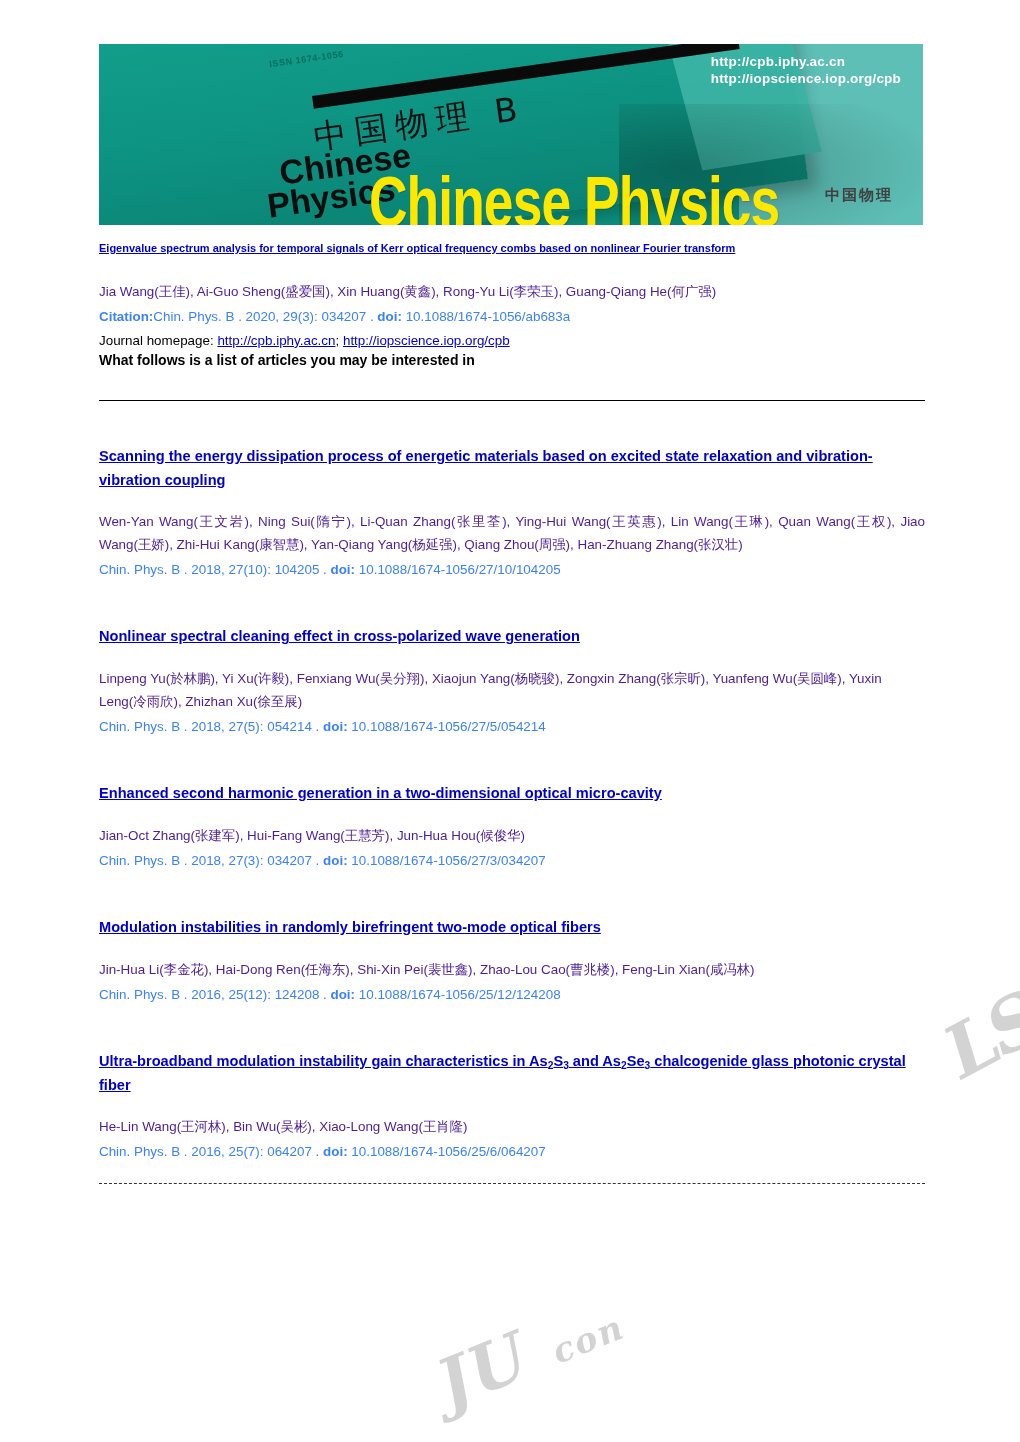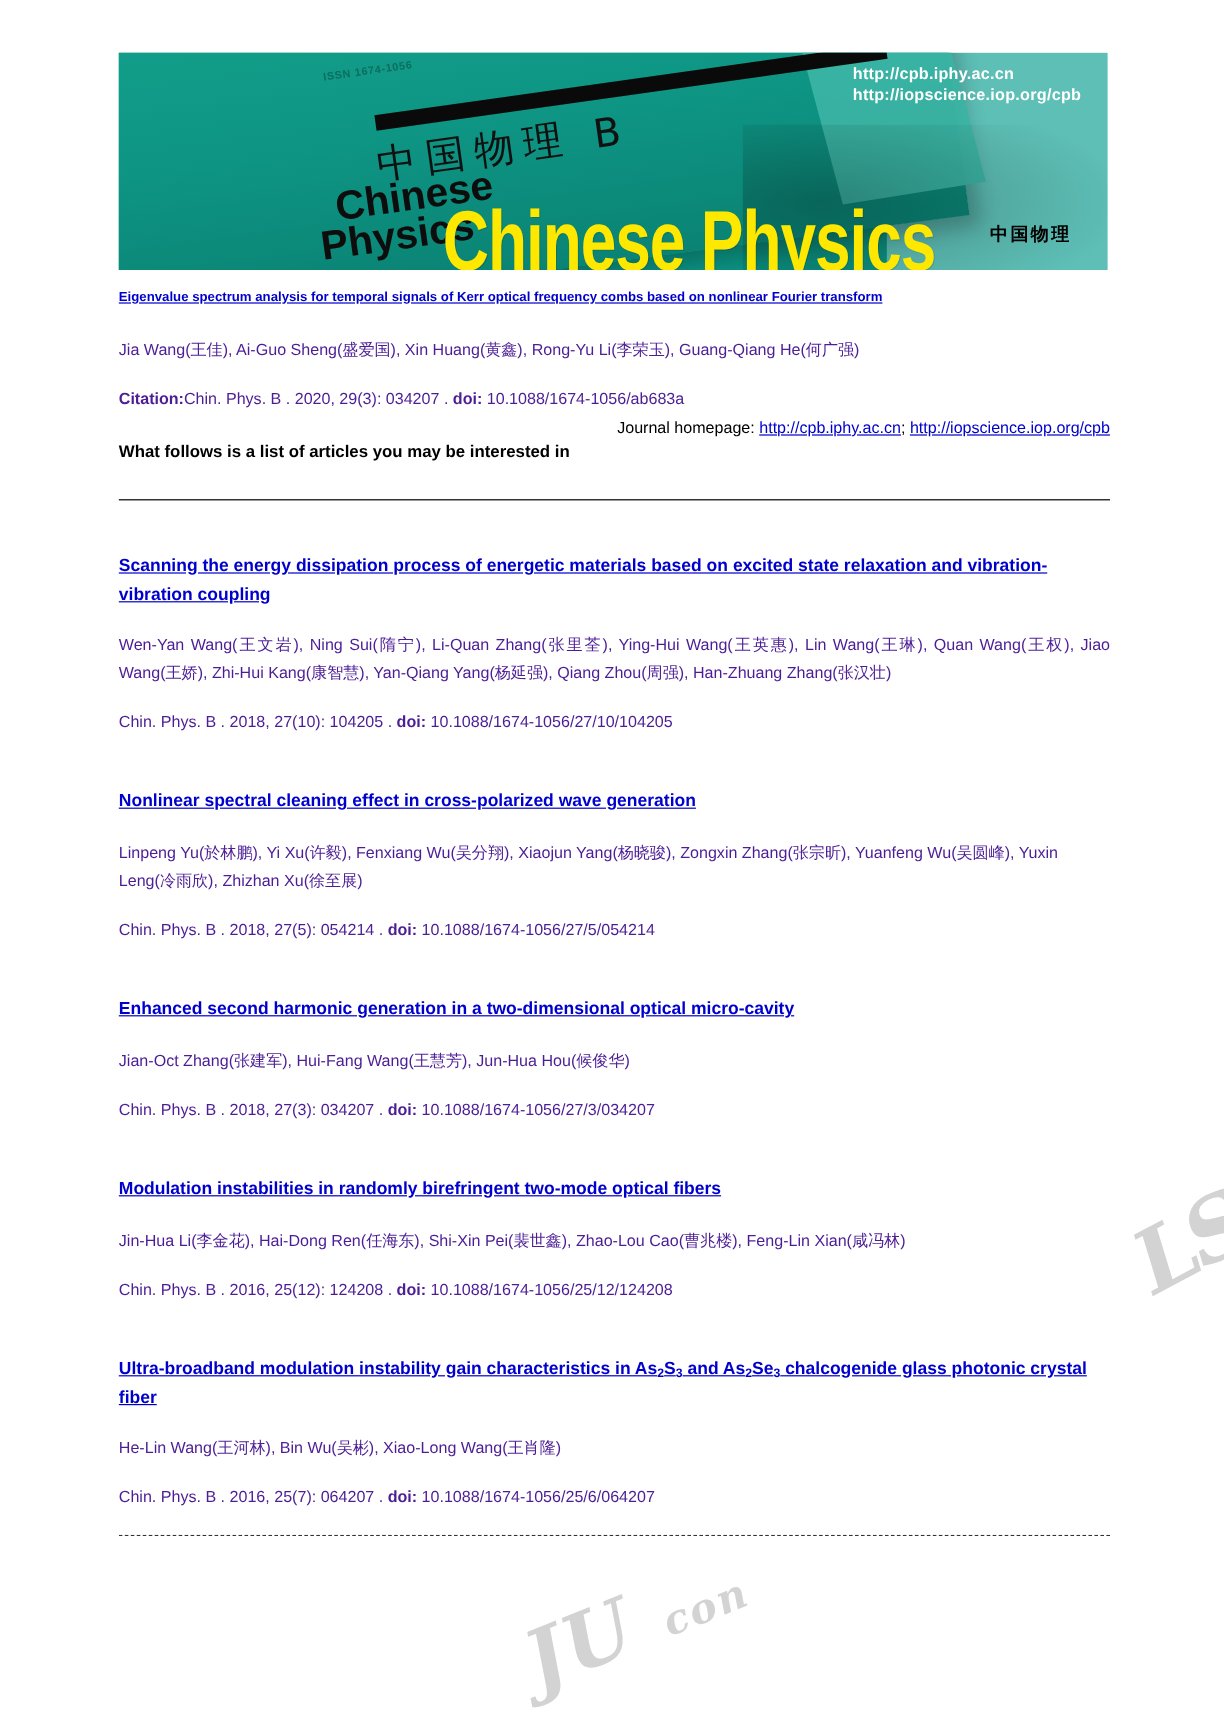--- a/index.html
+++ b/index.html
@@ -168,21 +168,21 @@
     line-height: 1.28;
     text-align: left;
     font-family: "Liberation Sans", sans-serif;
     letter-spacing: .2px;
     z-index: 5;
   }
   .cn-small {
     position: absolute;
     left: 726px;
     top: 142px;
-    color: #000000;
+    color: #404040;
     font-size: 15px;
     font-weight: bold;
     letter-spacing: 2px;
     font-family: "DejaVu Sans", sans-serif;
     z-index: 6;
   }
   .big-yellow {
     position: absolute;
     left: 270px;
     top: 116px;
@@ -221,34 +221,33 @@
   .authors {
     color: #4c1d95;
     font-size: 13.4px;
     line-height: 1.72;
     margin-top: 22px;
     font-family: Liberation Sans, sans-serif;
   }
   .authors.justify { text-align: justify; }
 
   .cite {
-    color: #4c1d95;
+    color: #3b82f6;
     font-size: 13.4px;
     line-height: 1.72;
-    margin-top: 18px;
+    margin-top: 2px;
     font-family: "Liberation Sans", sans-serif;
   }
   .cite b { font-weight: bold; }
 
   .homepage {
     color: #000;
     font-size: 13.4px;
     line-height: 1.72;
     margin-top: 1px;
-    text-align: right;
   }
   .homepage a, .link {
     color: #0000cc;
     text-decoration: underline;
   }
 
   .follows {
     font-size: 14px;
     font-weight: bold;
     color: #000;

